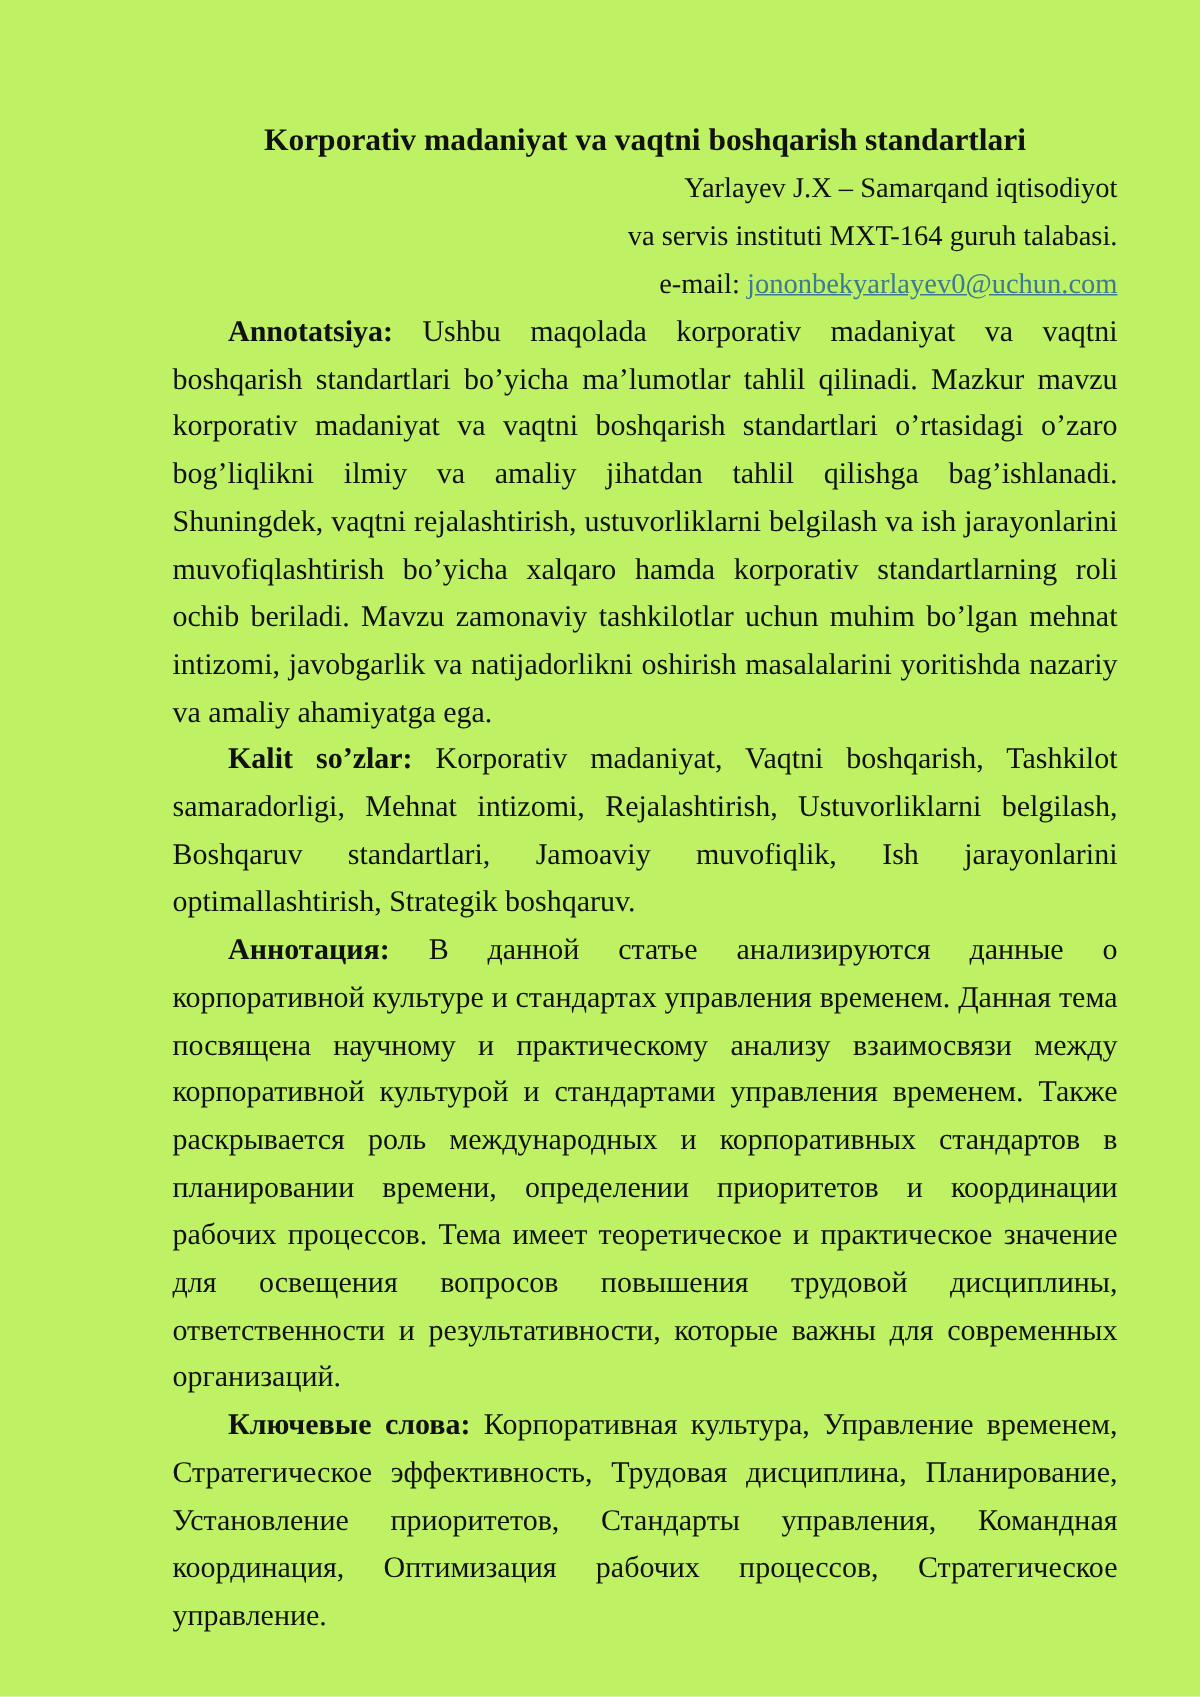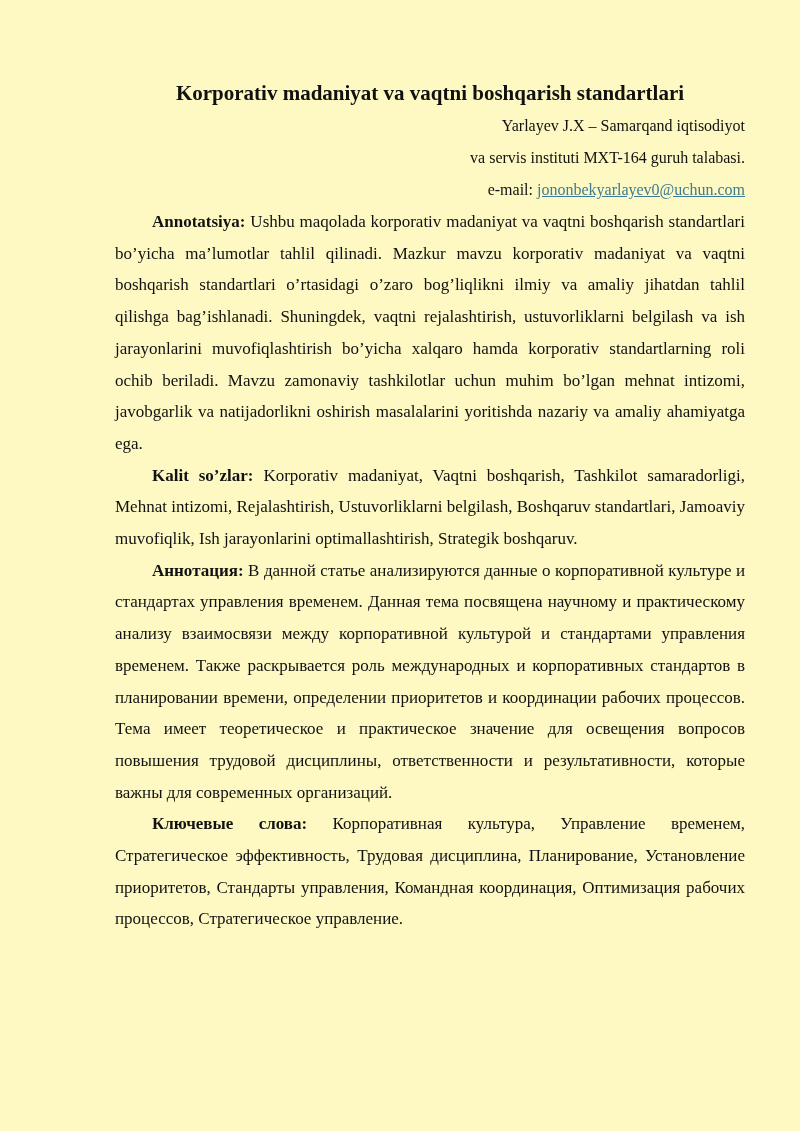--- a/index.html
+++ b/index.html
@@ -12,46 +12,46 @@
     height: 1131px;
     overflow: hidden;
     color: #111111;
     font-family: "Liberation Serif", "DejaVu Serif", serif;
   }
   .page {
     box-sizing: border-box;
     width: 800px;
     height: 1131px;
     padding: 76px 55px 0 115px;
-    background: #fef9c3;
+    background: #bef264;
   }
   .doc-title {
     margin: 0;
     font-weight: bold;
     font-size: 21px;
     line-height: 34px;
     text-align: center;
     font-family: "Liberation Serif", "DejaVu Serif", serif;
   }
   .author-block {
     text-align: right;
-    font-size: 16px;
+    font-size: 19px;
     line-height: 32px;
   }
   .author-line {
     white-space: nowrap;
   }
   .email-link {
     color: #3d7a93;
     text-decoration: underline;
     cursor: pointer;
   }
   .body-text .para {
     margin: 0;
-    font-size: 17px;
+    font-size: 20px;
     line-height: 31.7px;
     text-align: justify;
     text-indent: 37px;
   }
   .para-lead {
     font-weight: bold;
   }
 </style>
 </head>
 <body>

